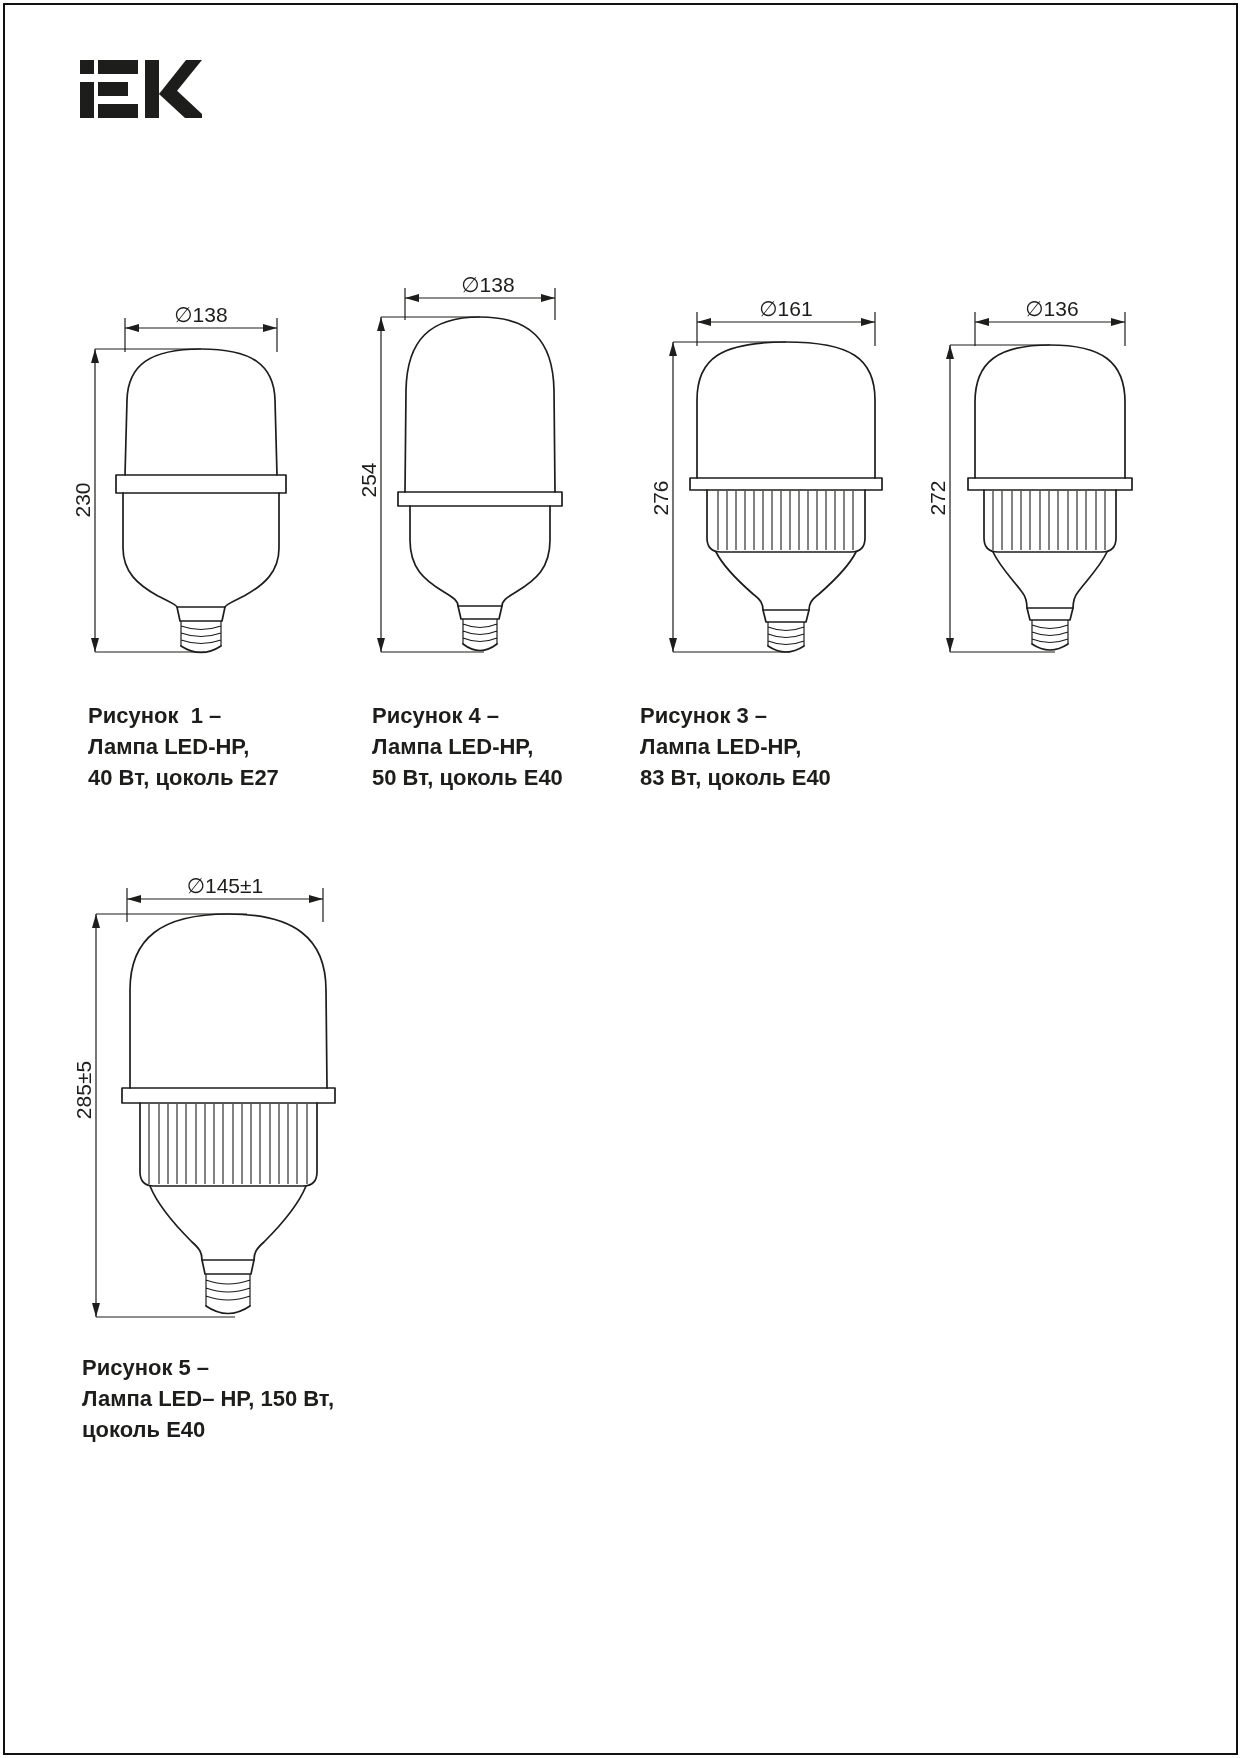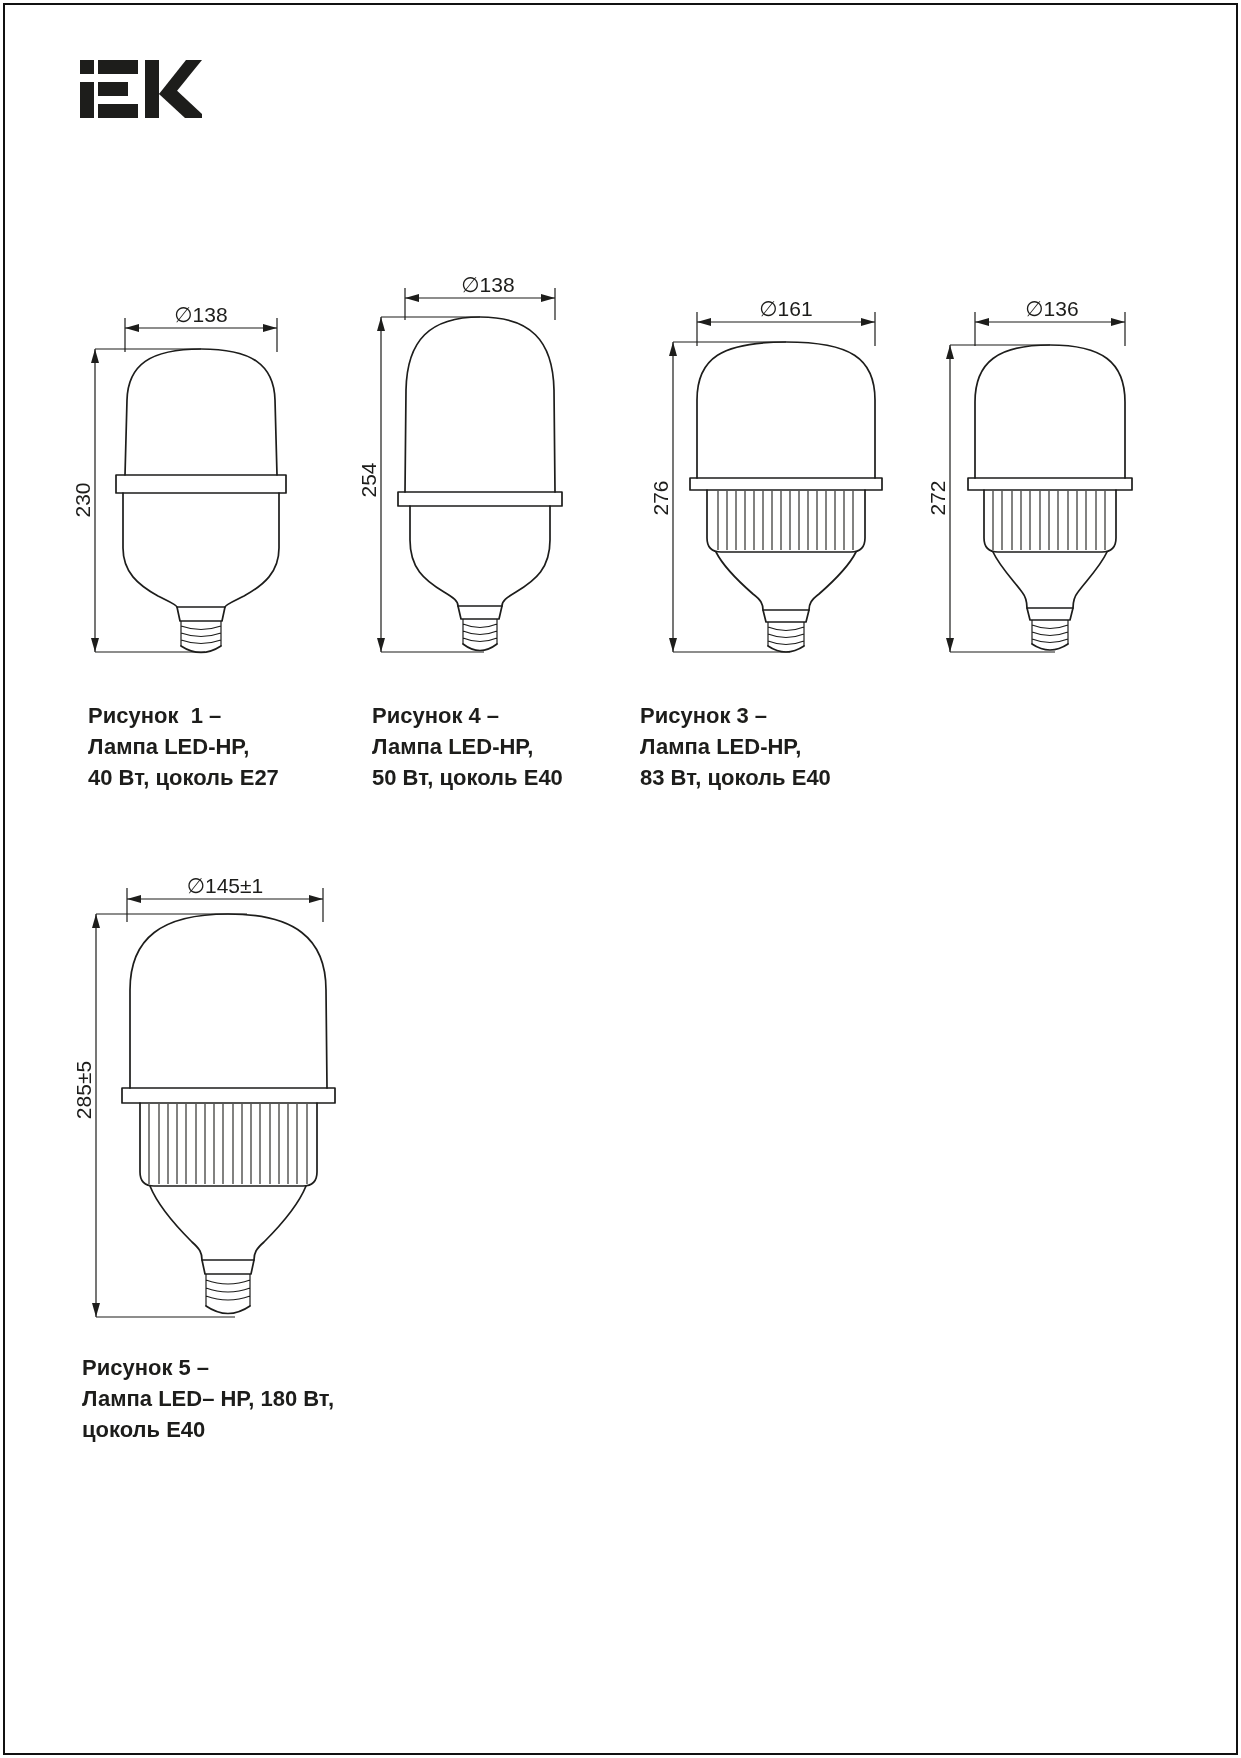--- a/index.html
+++ b/index.html
@@ -158,16 +158,16 @@
     <span>Лампа LED-HP,</span>
     <span>50 Вт, цоколь Е40</span>
   </div>
   <div class="caption" style="left:640px;top:700px">
     <span>Рисунок 3 –</span>
     <span>Лампа LED-HP,</span>
     <span>83 Вт, цоколь Е40</span>
   </div>
   <div class="caption" style="left:82px;top:1352px">
     <span>Рисунок 5 –</span>
-    <span>Лампа LED– HP, 180 Вт,</span>
+    <span>Лампа LED– HP, 150 Вт,</span>
     <span>цоколь Е40</span>
   </div>
 </div>
 
 </body></html>

